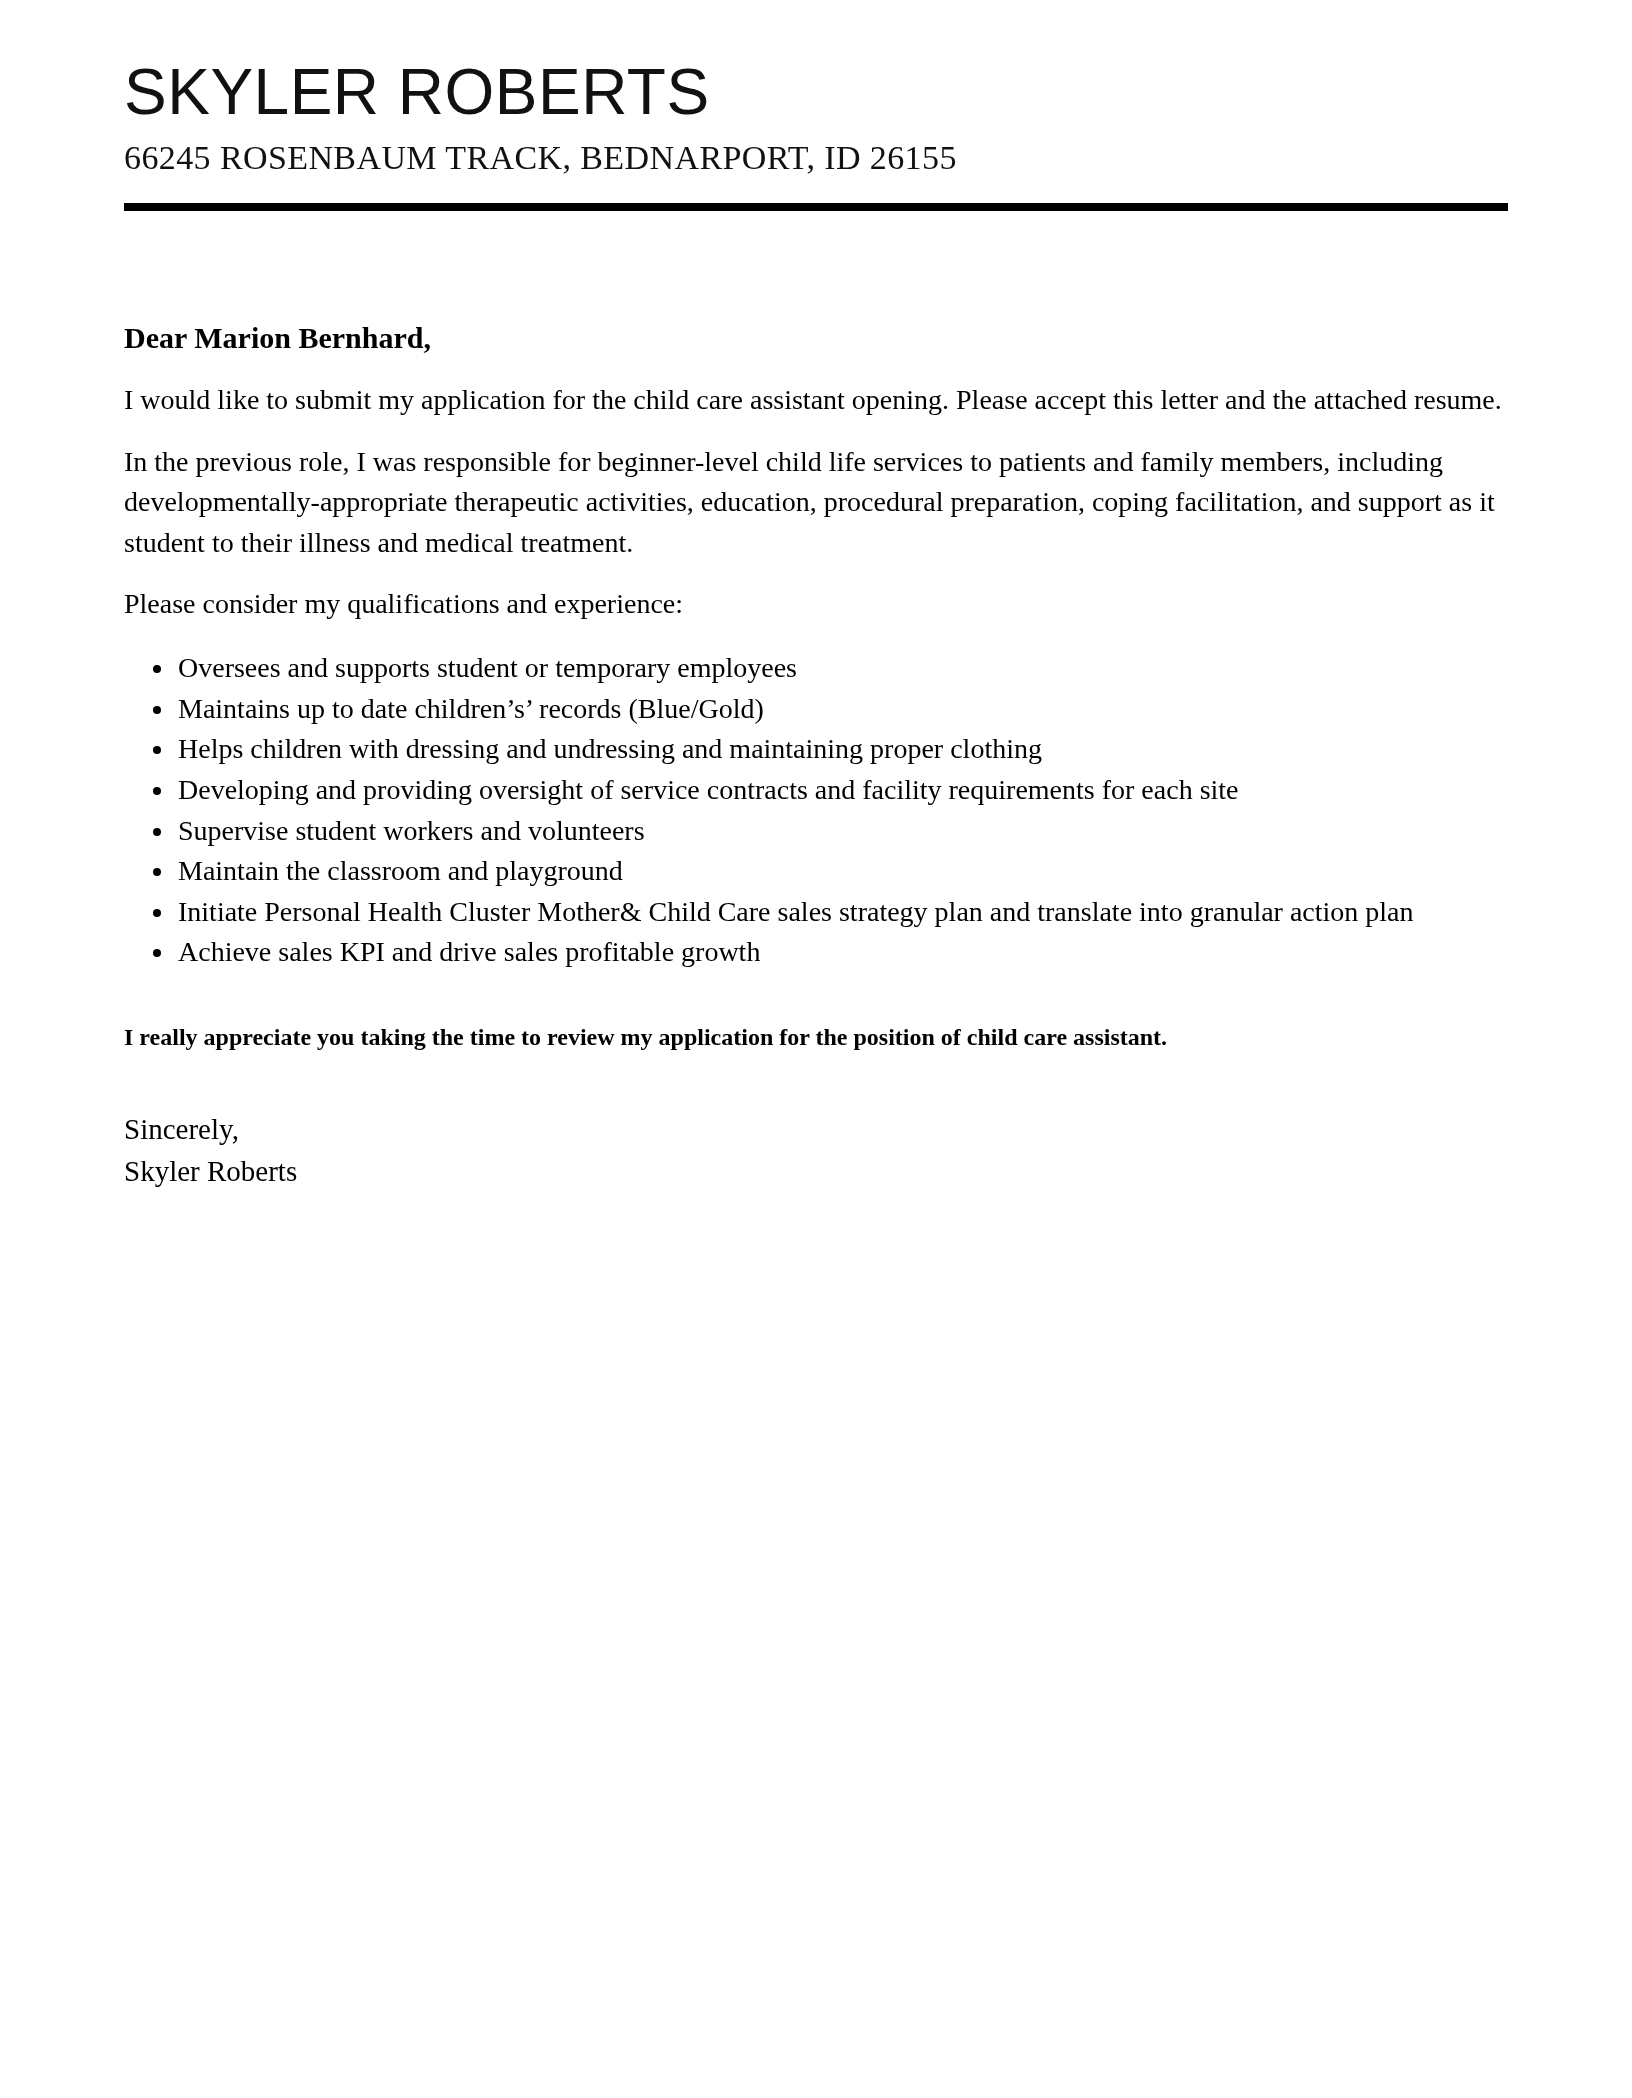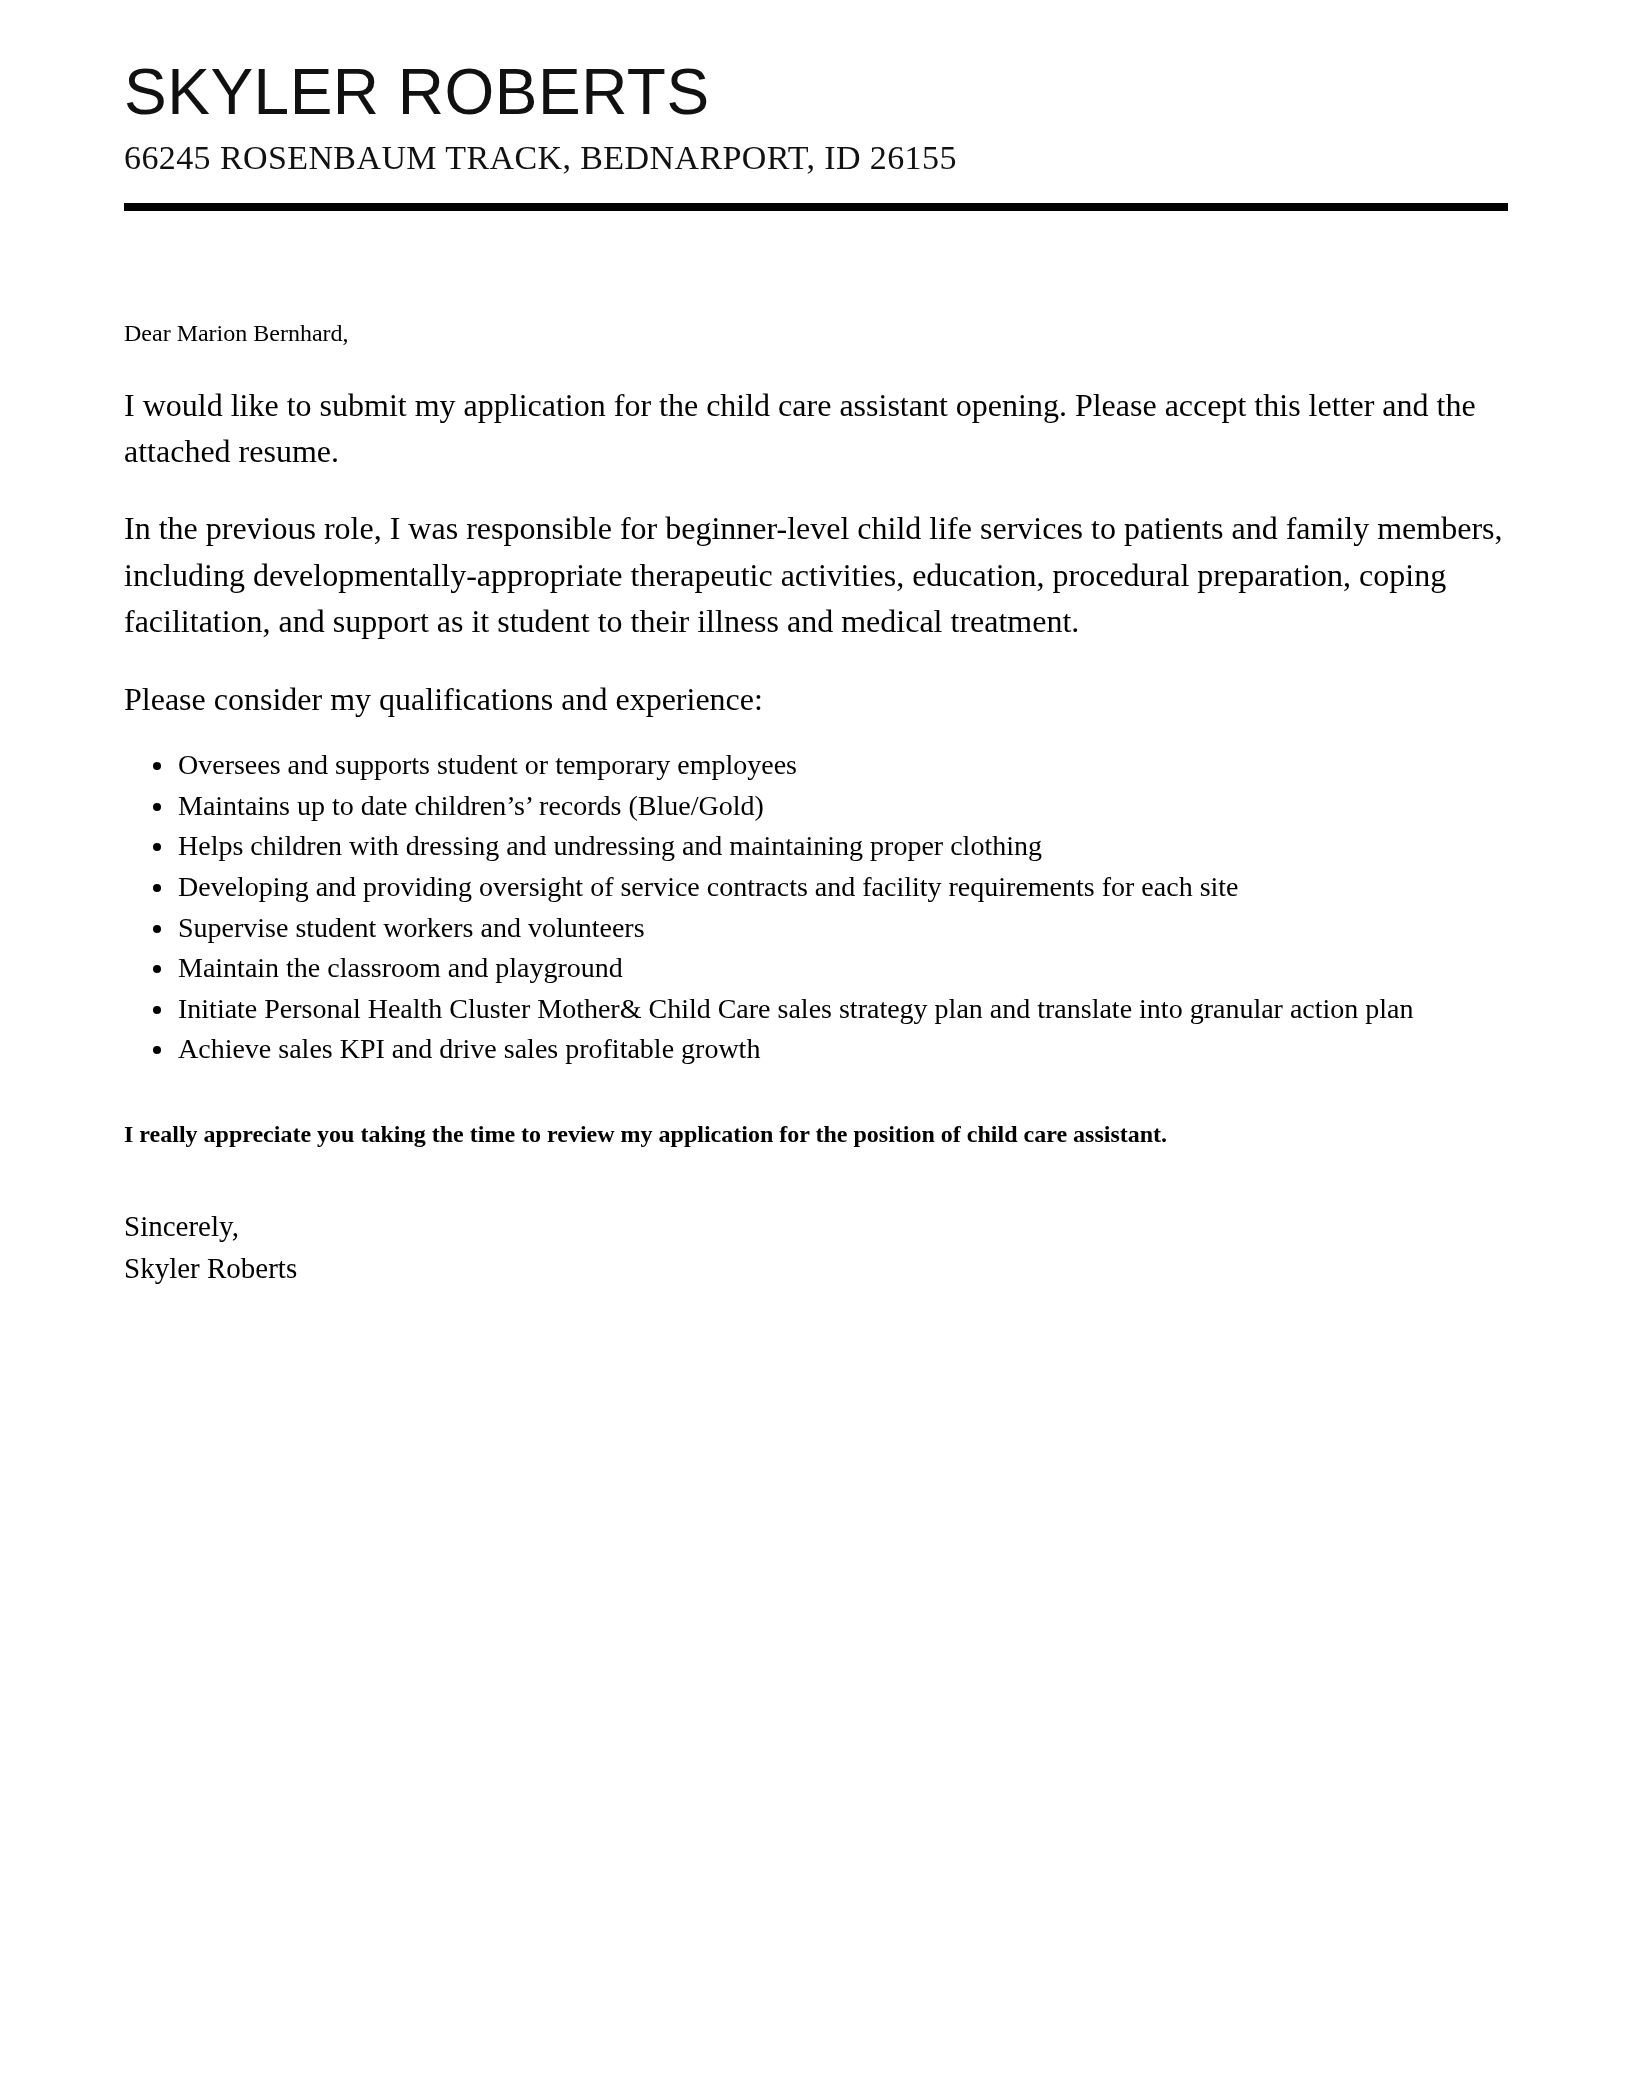--- a/index.html
+++ b/index.html
@@ -36,27 +36,27 @@
   }
   .header-rule {
     height: 8px;
     background: #000000;
     border: none;
     margin: 26px 0 0 0;
     width: 100%;
   }
   .greeting {
     margin-top: 106px;
-    font-size: 24px;
-    font-weight: 400;
+    font-size: 30px;
+    font-weight: 700;
     line-height: 1.4;
   }
   .para {
-    margin-top: 31px;
-    font-size: 32px;
+    margin-top: 21px;
+    font-size: 28px;
     line-height: 1.45;
   }
   ul.qualifications {
     margin: 24px 0 0 0;
     padding: 0 0 0 52px;
     list-style: disc outside;
     font-size: 28px;
     line-height: 1.38;
   }
   ul.qualifications li {

